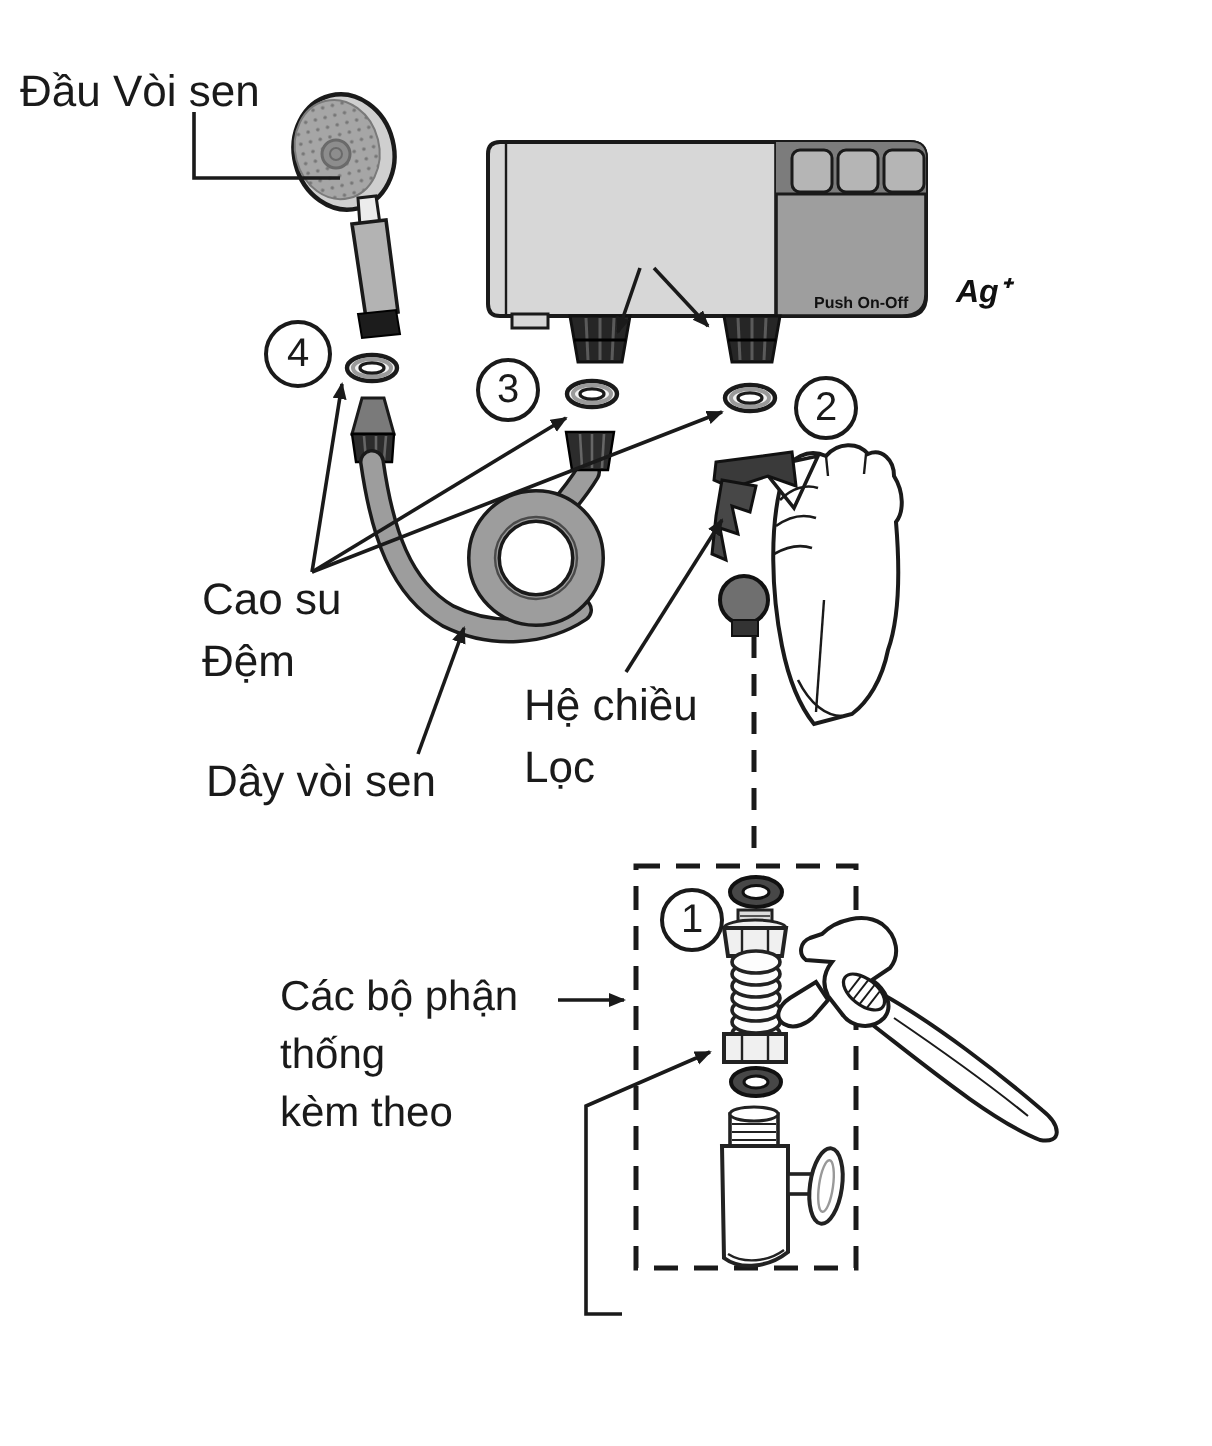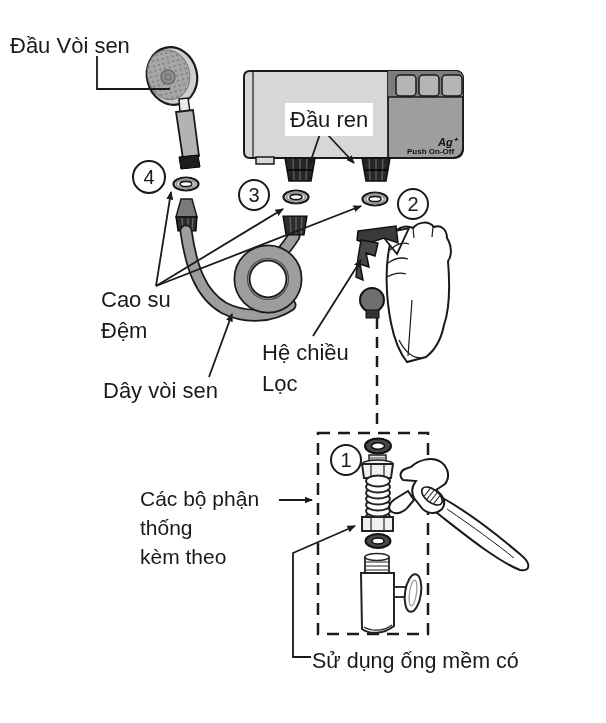--- a/index.html
+++ b/index.html
@@ -12,21 +12,21 @@
   .lbl .line{display:block;}
   .big{font-size:22px;line-height:31px;}
   .mid{font-size:21px;line-height:29px;}
   .callout{
     position:absolute;z-index:2;display:flex;align-items:center;justify-content:center;
     border:2px solid #1a1a1a;border-radius:50%;background:#fff;
     font-size:20px;line-height:1;
   }
   .whitebg{background:#fff;padding:1px 5px;}
   .tiny{font-size:8px;font-weight:bold;letter-spacing:0;margin-top:30px;}
-  .logo{font-size:11px;font-weight:bold;font-style:italic;}
+  .logo{font-size:16px;font-weight:bold;font-style:italic;margin-left:40px;}
 </style>
 </head>
 <body>
 
 <div id="stage">
 
   <svg id="art" width="606" height="723" viewBox="0 0 606 723" xmlns="http://www.w3.org/2000/svg">
     <defs>
       <marker id="arw" markerWidth="9" markerHeight="8" refX="7.5" refY="3.5" orient="auto" markerUnits="userSpaceOnUse">
         <path d="M0,0 L8.5,3.5 L0,7 Z" fill="#1a1a1a"></path>
@@ -210,23 +210,20 @@
       <line x1="279" y1="500" x2="312" y2="500" marker-end="url(#arw)"></line>
       <polyline points="311,657 293,657 293,553 355,526" marker-end="url(#arw)"></polyline>
     </g>
   </svg>
 
   <div class="lbl big" style="left:10px;top:30px;">
     <span class="line">Đầu Vòi sen</span>
   </div>
 
 
-  <div class="lbl big whitebg" style="left:285px;top:103px;">
-    <span class="line">Đầu ren</span>
-  </div>
 
   <div class="lbl tiny" style="left:407px;top:117px;color:#111;">
     <span>Push On-Off</span>
   </div>
   <div class="lbl logo" style="left:438px;top:134px;color:#111;">
     <span>Ag⁺</span>
   </div>
 
   <div class="callout" style="left:132px;top:160px;width:30px;height:30px;">
     <span>4</span>
@@ -255,16 +252,15 @@
     <span class="line">Dây vòi sen</span>
   </div>
 
   <div class="lbl mid" style="left:140px;top:484px;">
     <span class="line">Các bộ phận</span>
     <span class="line">thống</span>
     <span class="line">kèm theo</span>
   </div>
 
   <div class="lbl mid" style="left:312px;top:646px;font-size:21.5px;line-height:30px;">
-    <span class="line">Sử dụng ống mềm có</span>
   </div>
 
 </div>
 
 </body></html>

